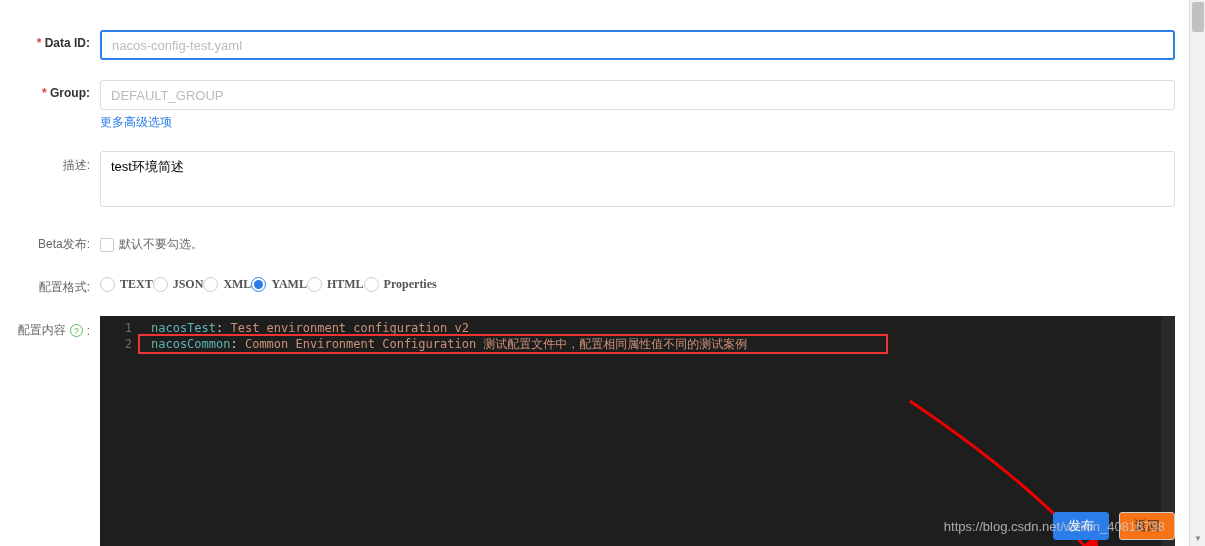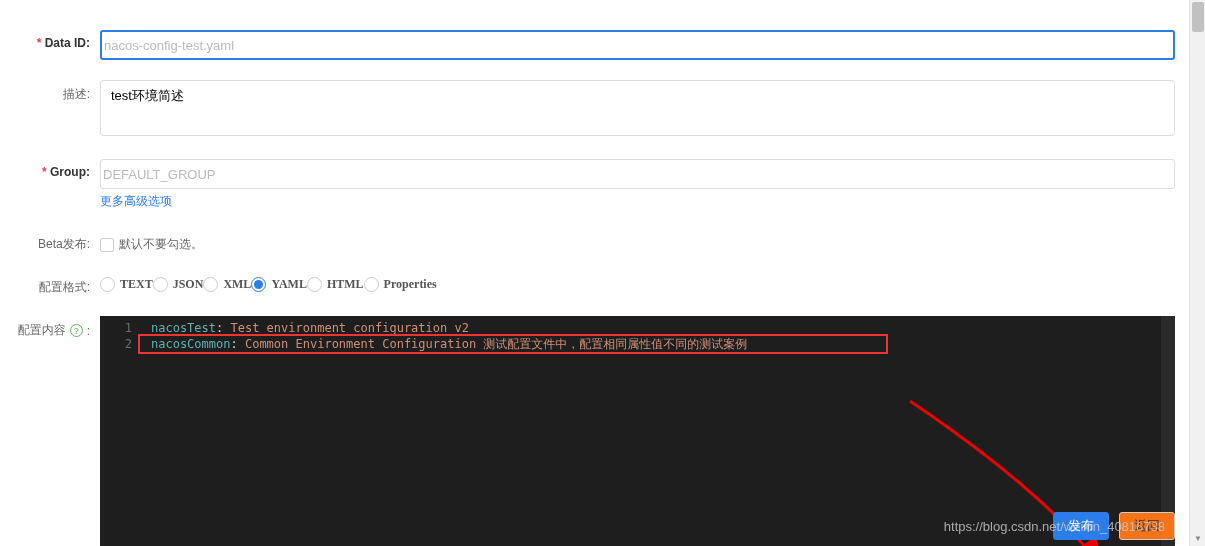--- a/index.html
+++ b/index.html
@@ -67,21 +67,21 @@
       color: #e04545;
     }
     .form-control {
       flex: 1;
     }
     .input {
       width: 100%;
       height: 30px;
       border: 1px solid #ddd;
       border-radius: 3px;
-      padding: 0 2px;
+      padding: 0 10px;
       font-size: 13px;
       color: #333;
     }
     .input.focused {
       border: 2px solid #2b7de9;
     }
     .input.focused .placeholder-text,
     .input .placeholder-text {
       color: #bbb;
     }
@@ -263,35 +263,35 @@
     <div class="form-control">
       <div class="input focused">
         <div class="input-inner">
             <span class="placeholder-text">nacos-config-test.yaml</span>
           </div>
       </div>
     </div>
   </div>
 
   <div class="form-row">
-    <div class="form-label">描述:</div>
-    <div class="form-control">
-      <textarea class="textarea" style="">test环境简述</textarea>
-    </div>
-  </div>
-
-  <div class="form-row">
     <div class="form-label bold required">Group:</div>
     <div class="form-control">
       <div class="input">
         <div class="input-inner">
             <span class="placeholder-text">DEFAULT_GROUP</span>
           </div>
       </div>
       <span class="link">更多高级选项</span>
+    </div>
+  </div>
+
+  <div class="form-row">
+    <div class="form-label">描述:</div>
+    <div class="form-control">
+      <textarea class="textarea" style="">test环境简述</textarea>
     </div>
   </div>
 
   <div class="form-row">
     <div class="form-label">Beta发布:</div>
     <div class="form-control">
       <div class="checkbox-wrap">
         <div class="checkbox"></div>
         <span class="checkbox-label">默认不要勾选。</span>
       </div>

